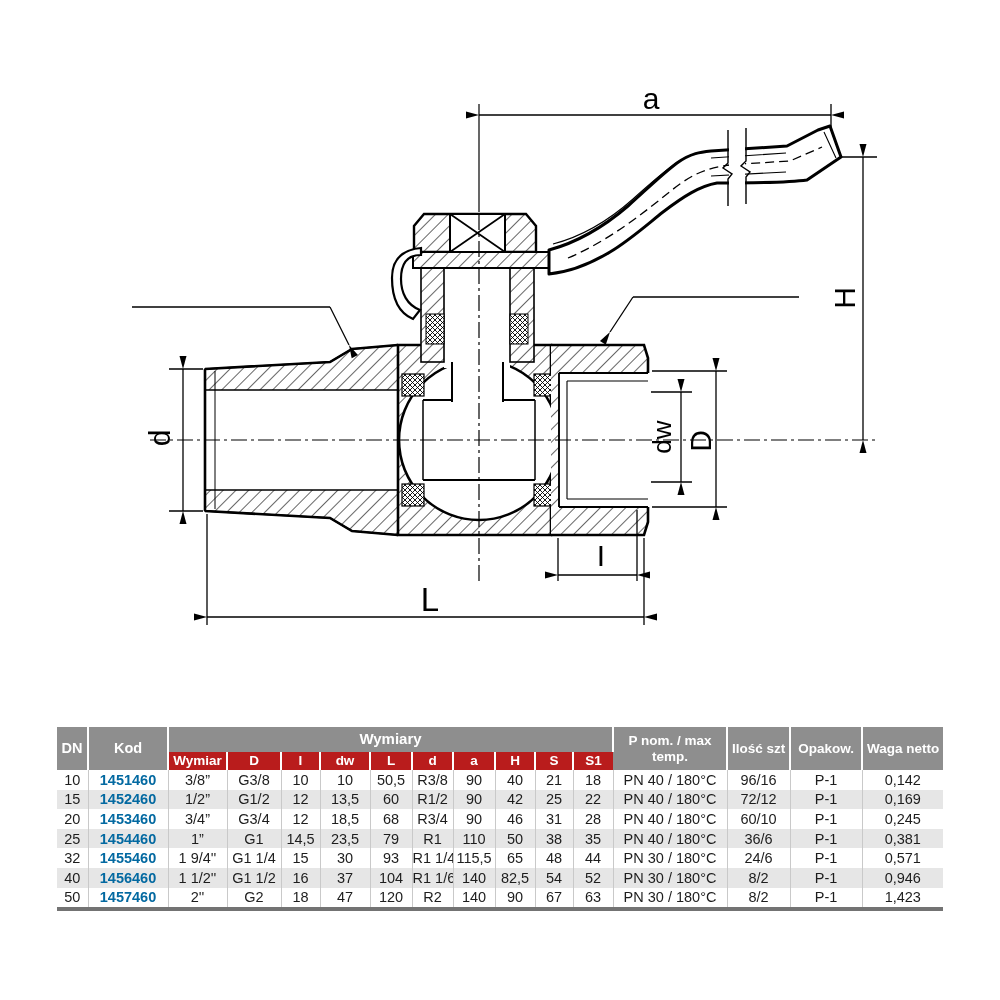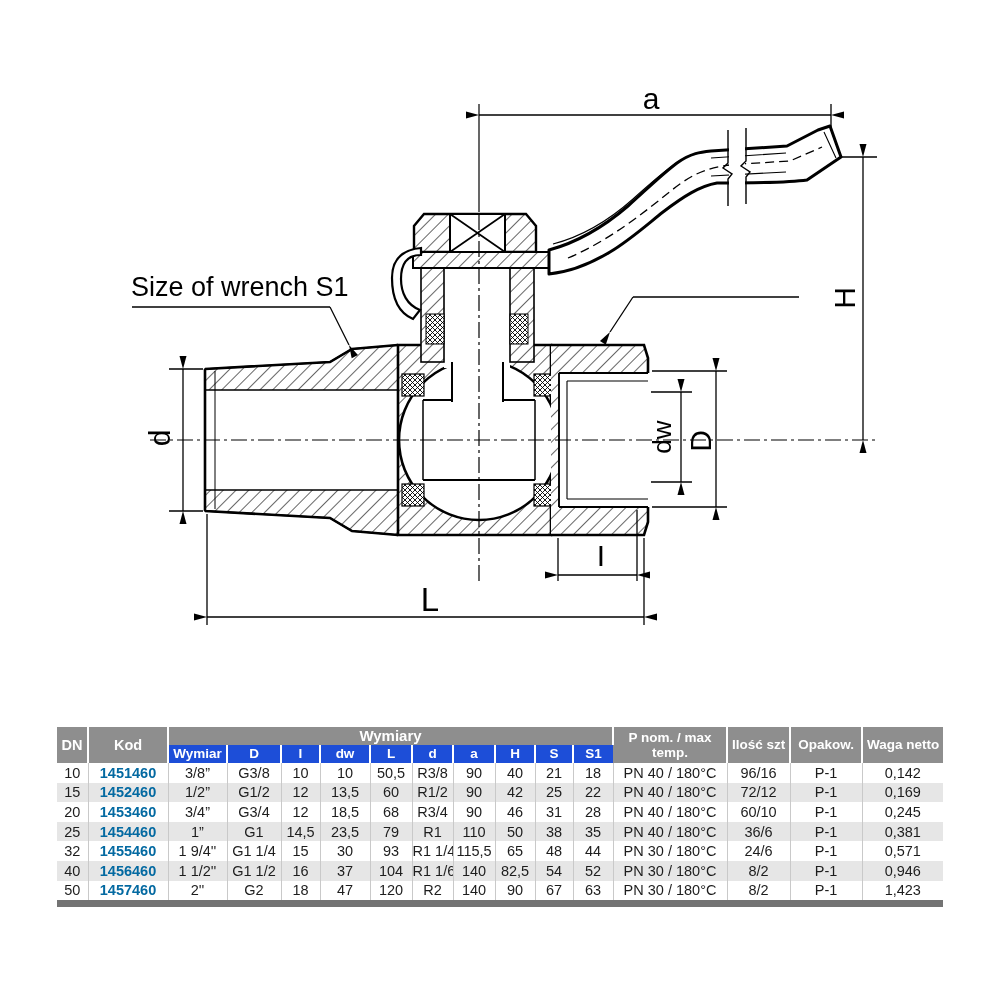--- a/index.html
+++ b/index.html
@@ -11,28 +11,28 @@
   .dim-label.rot{transform:translate(-50%,-50%) rotate(-90deg);}
   .f30{font-size:30px;} .f26{font-size:26px;} .f32{font-size:33px;}
   .wrench-label{position:absolute;color:#000;font-size:27px;white-space:nowrap;}
 
   
   .spec-table-wrap{position:absolute;left:57px;top:727px;width:886px;}
   table.spec{border-collapse:collapse;table-layout:fixed;width:886px;
              font-size:14.5px;color:#1d1d1d;}
   table.spec th{background:#8e8e8e;color:#fff;font-weight:700;padding:0;
                 border-right:2px solid #fff;line-height:1.12;}
-  table.spec th.sub{background:#1d4ed8;font-size:13.5px;height:18px;}
-  table.spec th.grp{height:18px;font-size:15px;}
+  table.spec th.sub{background:#b91c1c;font-size:13.5px;height:18px;}
+  table.spec th.grp{height:25px;font-size:15px;}
   table.spec th.span2{font-size:13.5px;}
   table.spec td{text-align:center;vertical-align:middle;height:19.6px;padding:0;
                 border-right:1px solid #c9c9c9;white-space:nowrap;overflow:hidden;}
   table.spec td:last-child,table.spec th:last-child{border-right:none;}
   table.spec tbody tr:nth-child(even){background:#e6e6e6;}
-  table.spec tbody{border-bottom:7px solid #737373;}
+  table.spec tbody{border-bottom:4px solid #737373;}
   td.kod{font-weight:700;color:#0369a1;}
 </style>
 </head>
 <body>
 
 <div class="canvas">
 
   <svg width="1000" height="720" viewBox="0 0 1000 720">
     <defs>
       <pattern id="hatch" patternUnits="userSpaceOnUse" width="9" height="9" patternTransform="rotate(45)">
@@ -150,21 +150,20 @@
     </g>
   </svg>
 
   <span class="dim-label f30" style="left:651px;top:99px;">a</span>
   <span class="dim-label rot f30" style="left:845px;top:298px;">H</span>
   <span class="dim-label rot f30" style="left:160px;top:438px;">d</span>
   <span class="dim-label rot f26" style="left:662px;top:437px;">dw</span>
   <span class="dim-label rot f30" style="left:701px;top:441px;">D</span>
   <span class="dim-label f30" style="left:601px;top:556px;">I</span>
   <span class="dim-label f32" style="left:430px;top:600px;">L</span>
-  <span class="wrench-label" style="left:131px;top:272px;">Size of wrench S1</span>
 
   <div class="spec-table-wrap">
     <table class="spec">
       <colgroup>
         <col style="width:31px">
           <col style="width:80px">
           <col style="width:59px">
         <col style="width:54px">
           <col style="width:39px">
           <col style="width:50px">

